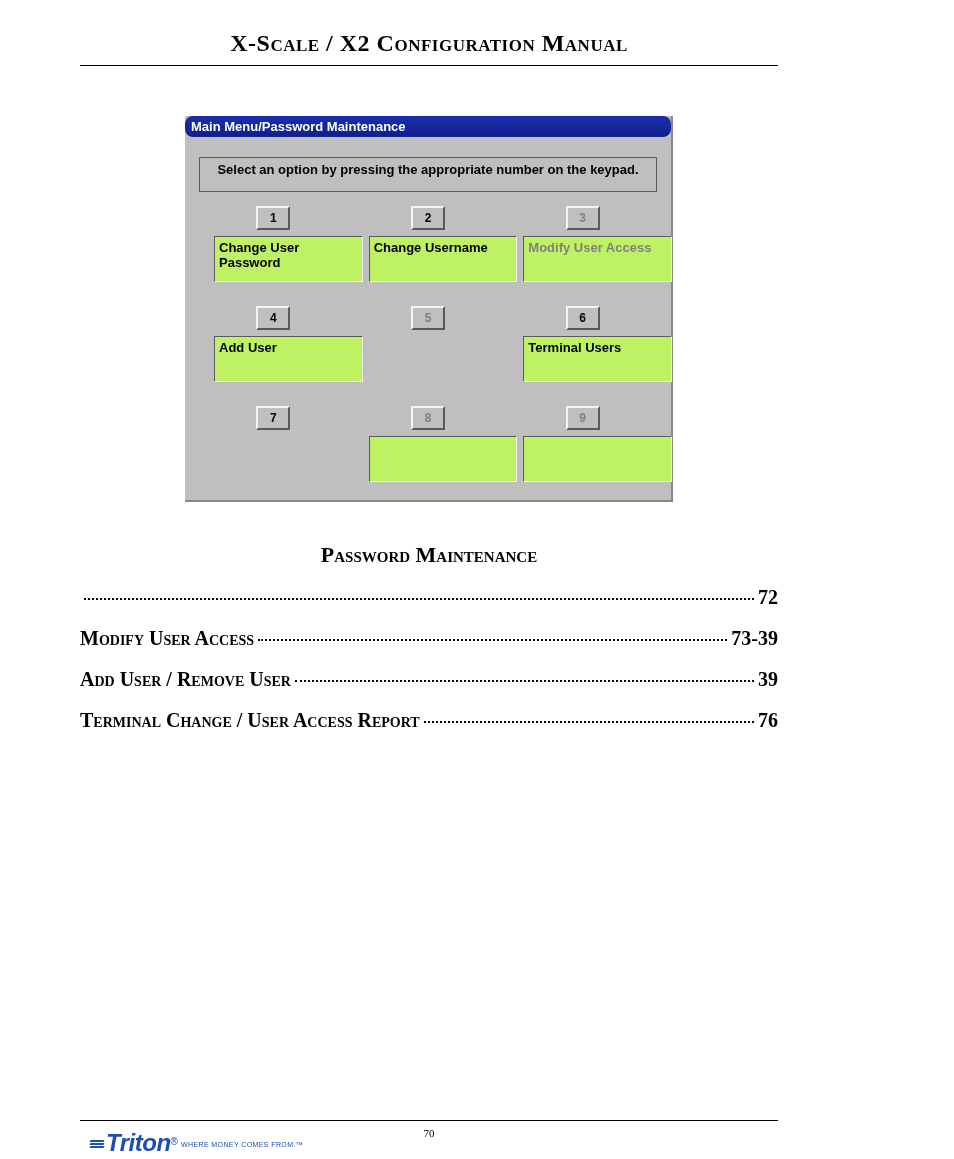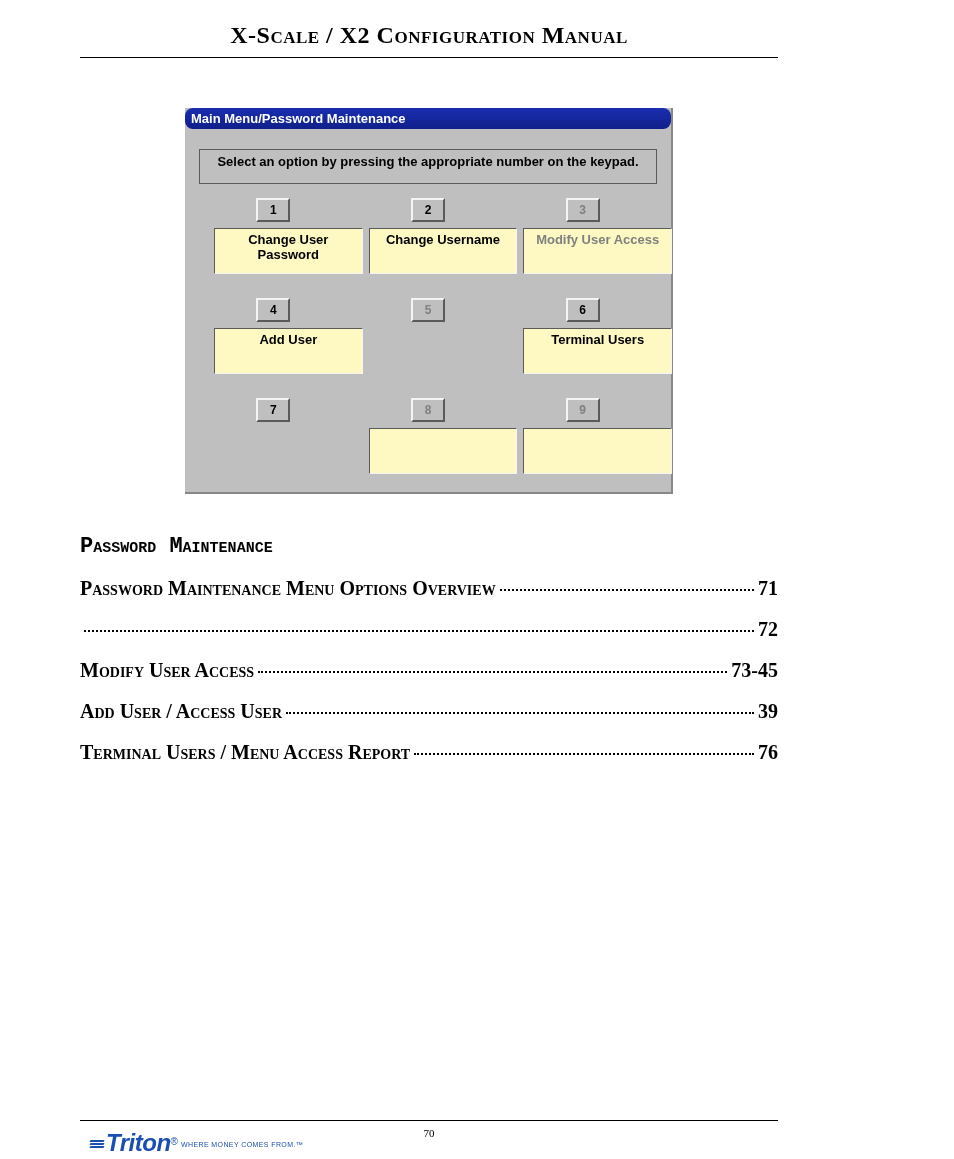--- a/index.html
+++ b/index.html
@@ -6,21 +6,21 @@
     margin: 0;
     padding: 0;
     background: #fff;
     font-family: Georgia, "Times New Roman", serif;
     color: #000;
   }
   .page {
     width: 858px;
     height: 1159px;
     box-sizing: border-box;
-    padding: 22px 80px 20px 80px;
+    padding: 30px 80px 20px 80px;
     position: relative;
   }
   .header-title {
     text-align: center;
     font-variant: small-caps;
     font-size: 24px;
     font-weight: bold;
     letter-spacing: 0.5px;
     padding-bottom: 8px;
   }
@@ -89,37 +89,36 @@
   }
   .numkey.disabled { color: #808080; }
   .opt-label {
     width: 100%;
     min-height: 46px;
     box-sizing: border-box;
     border-top: 1.5px solid #5a5a5a;
     border-left: 1.5px solid #5a5a5a;
     border-right: 1.5px solid #f4f4f4;
     border-bottom: 1.5px solid #f4f4f4;
-    background: #fef9c3;
-    text-align: center;
+    background: #bef264;
     font-size: 13px;
     font-weight: bold;
     padding: 4px 4px;
     line-height: 1.15;
     margin-left: 30px;
   }
   .opt-label.disabled { color: #808080; }
 
   
   .section-heading {
+    text-align: center;
     font-variant: small-caps;
     font-size: 22px;
     font-weight: bold;
     margin: 30px 0 18px 0;
-    font-family: Liberation Mono, monospace;
   }
   .toc {
     font-variant: small-caps;
     font-size: 20px;
     font-weight: bold;
   }
   .toc-row {
     display: flex;
     align-items: baseline;
     margin: 10px 0 18px 0;
@@ -235,40 +234,35 @@
             <div class="opt-label disabled"></div>
           </div>
         </div>
     </div>
   </div>
 
   <div class="section-heading">Password Maintenance</div>
 
   <div class="toc" id="toc">
       <div class="toc-row">
-        <span class="toc-label">Password Maintenance Menu Options Overview </span>
-        <span class="toc-leader"></span>
-        <span class="toc-page"> 71</span>
-      </div>
-      <div class="toc-row">
         <span class="toc-leader"></span>
         <span class="toc-page"> 72</span>
       </div>
       <div class="toc-row">
         <span class="toc-label">Modify User Access </span>
         <span class="toc-leader"></span>
-        <span class="toc-page"> 73-45</span>
-      </div>
-      <div class="toc-row">
-        <span class="toc-label">Add User / Access User </span>
+        <span class="toc-page"> 73-39</span>
+      </div>
+      <div class="toc-row">
+        <span class="toc-label">Add User / Remove User </span>
         <span class="toc-leader"></span>
         <span class="toc-page"> 39</span>
       </div>
       <div class="toc-row">
-        <span class="toc-label">Terminal Users / Menu Access Report </span>
+        <span class="toc-label">Terminal Change / User Access Report </span>
         <span class="toc-leader"></span>
         <span class="toc-page"> 76</span>
       </div>
     </div>
 
   <div class="footer">
     <hr class="footer-rule">
     <div class="page-number">70</div>
     <div class="brand">
       <span class="brand-stripes"><span></span><span></span><span></span></span><span class="brand-logo">Triton</span><span class="brand-reg">®</span><span class="brand-tag">WHERE MONEY COMES FROM.™</span>

